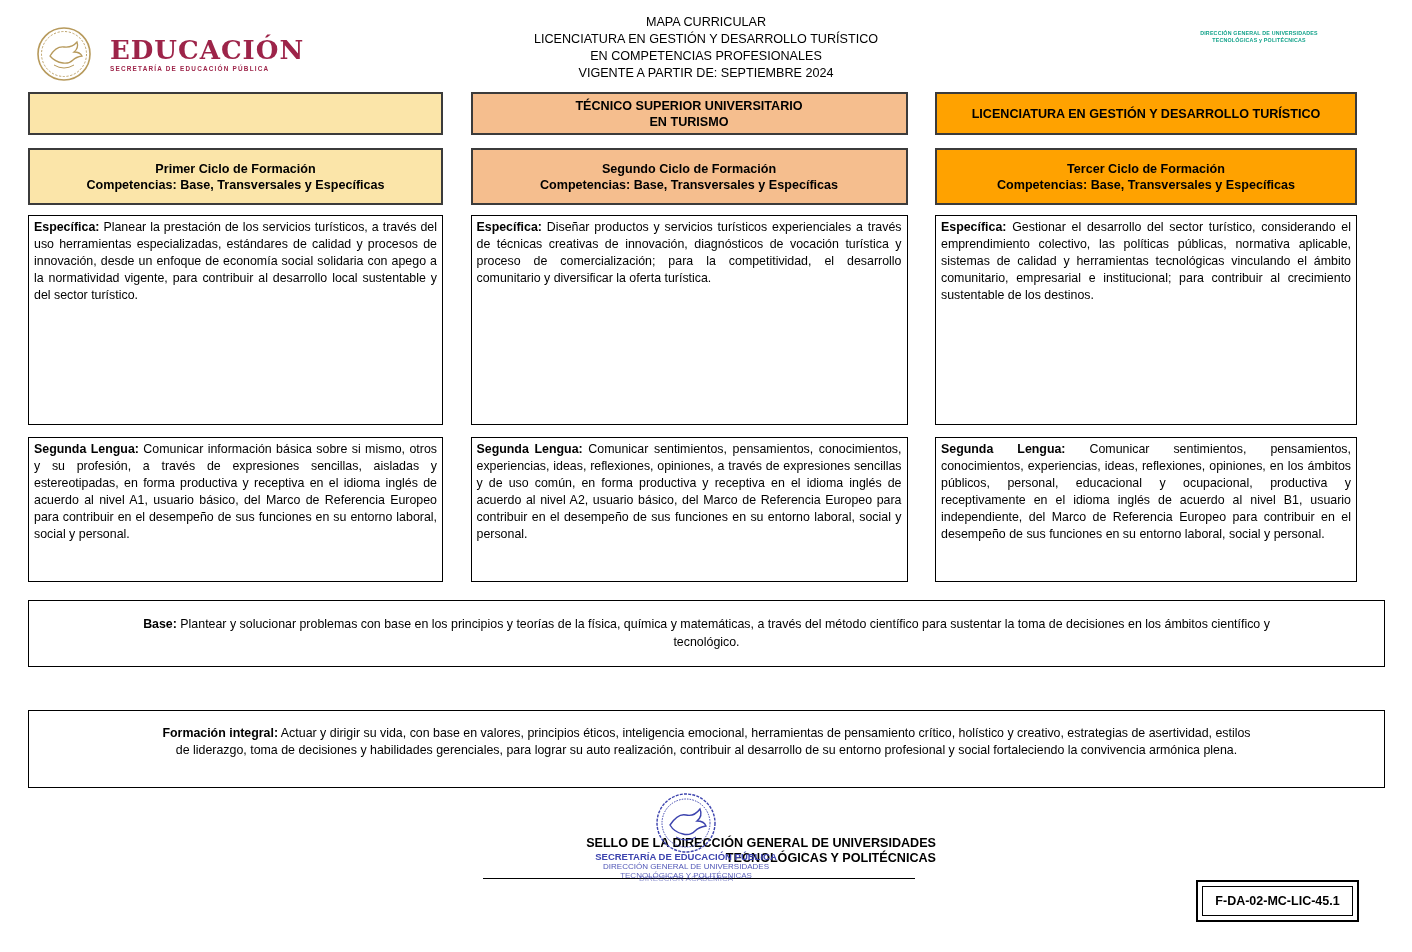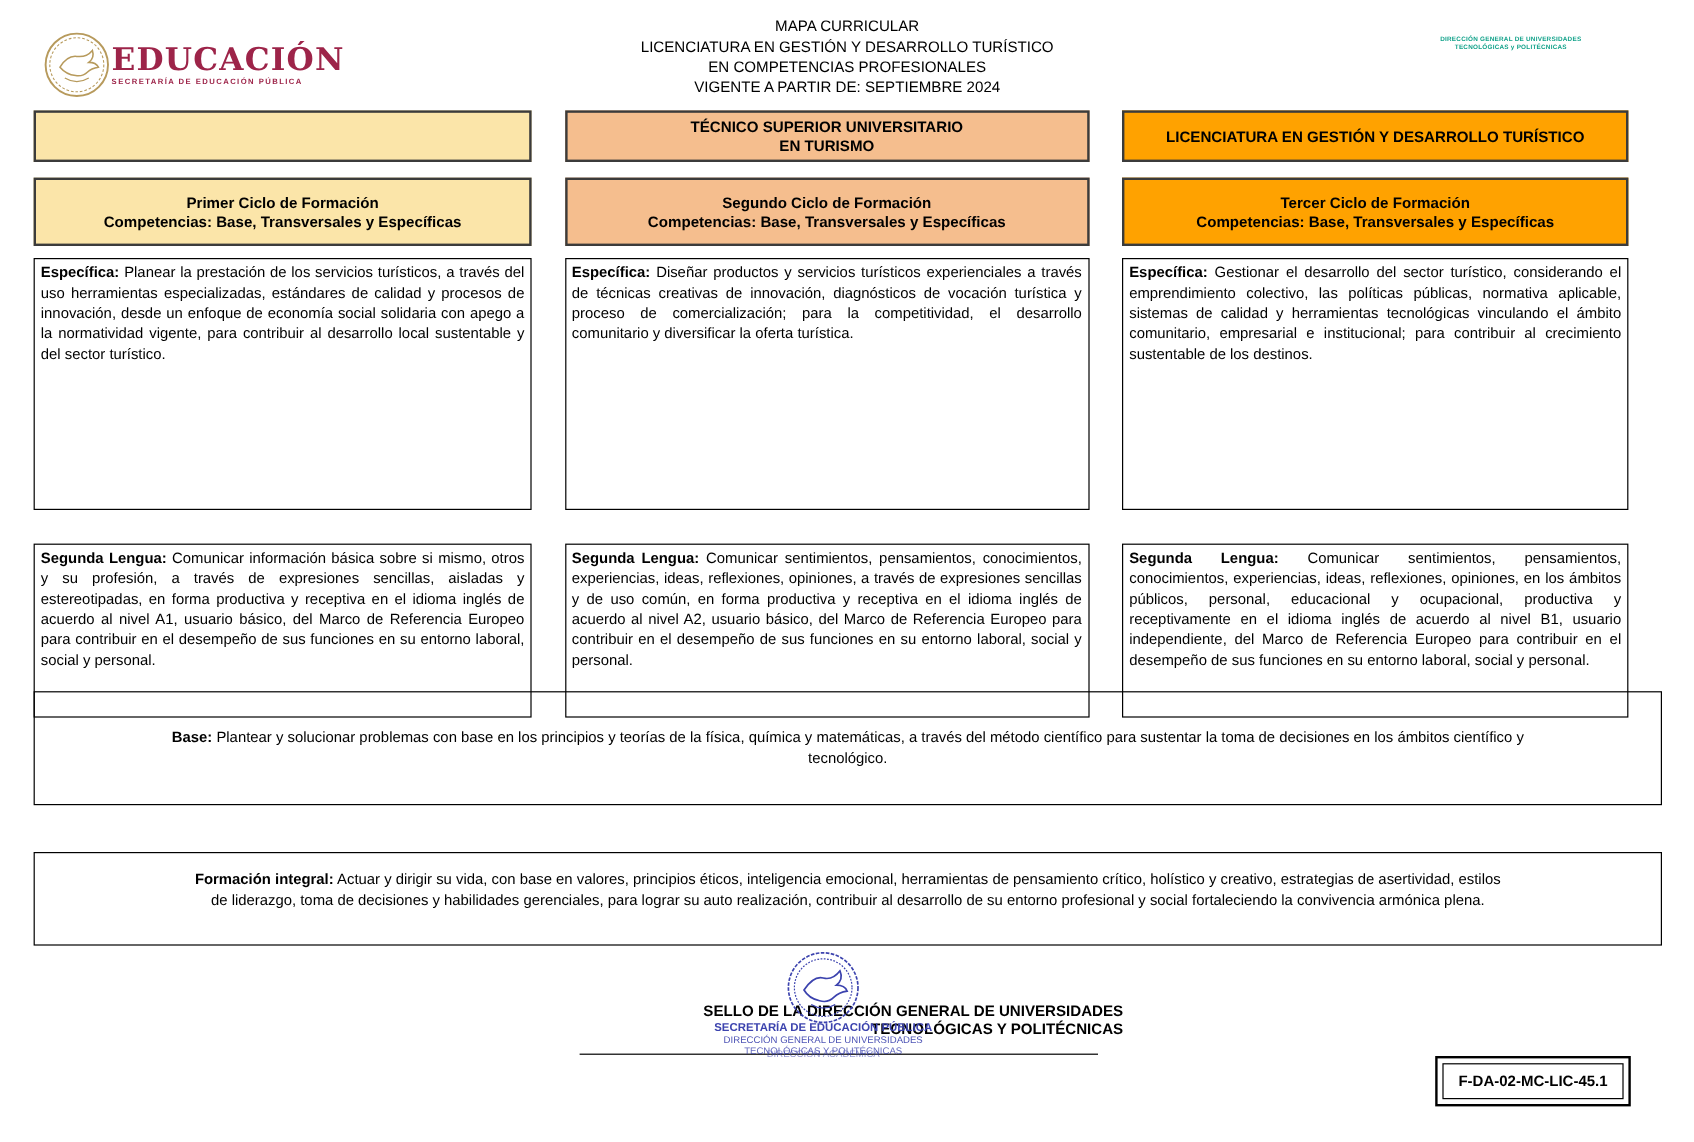--- a/index.html
+++ b/index.html
@@ -3,21 +3,21 @@
 <meta charset="utf-8">
 <style>
   *{box-sizing:border-box;margin:0;padding:0}
   html,body{background:#fff}
   body{font-family:"Liberation Sans",sans-serif;color:#000}
   .page{position:relative;width:1412px;height:952px;background:#fff;overflow:hidden}
 
   
   .title-block{position:absolute;top:14px;left:0;width:100%;text-align:center;
     font-weight:normal;font-size:12.6px;line-height:17px}
-  .sep-logo{position:absolute;top:26px;left:36px;display:flex;align-items:center;gap:1px}
+  .sep-logo{position:absolute;top:26px;left:36px;display:flex;align-items:center;gap:18px}
   .sep-wordmark{font-family:"DejaVu Serif",serif;font-weight:bold;font-size:26px;
     color:#9D2449;letter-spacing:1px;line-height:28px}
   .sep-subtitle{font-size:6.4px;color:#9D2449;letter-spacing:1.2px;font-weight:bold;margin-top:1px}
   .utp-logo{position:absolute;top:30px;left:1183px;width:152px;text-align:center;color:#12A28A}
   .utp-word{font-weight:bold;font-style:italic;font-size:37px;line-height:33px;letter-spacing:-2px}
   .utp-y{font-size:17px}
   .utp-sub{font-size:5.3px;font-weight:bold;line-height:6.5px;letter-spacing:.2px}
 
   
   .cols{position:absolute;left:28px;top:92px;width:1329px;display:flex;justify-content:space-between}
@@ -26,27 +26,27 @@
   .hdr{border:2.5px solid #3b3b3b;display:flex;flex-direction:column;align-items:center;
     justify-content:center;text-align:center;font-weight:bold;font-size:12.6px;line-height:16px}
   .degree{height:43px;margin-bottom:13px}
   .degree span{white-space:pre-line}
   .cycle{height:57px;margin-bottom:10px}
   .cream{background:#FBE5A9}
   .peach{background:#F5BE8E}
   .orange{background:#FFA200}
   .txtbox{border:1.5px solid #000;background:#fff;padding:3px 5px;font-size:12.4px;
     line-height:17px;text-align:justify}
-  .esp{height:210px;margin-bottom:28px}
+  .esp{height:210px;margin-bottom:12px}
   .len{height:145px}
 
   
   .wide{position:absolute;left:28px;width:1357px;border:1.5px solid #000;display:flex;
     align-items:center;justify-content:center;text-align:center;font-size:12.4px;line-height:17.5px}
-  .base-box{top:576px;height:95px}
+  .base-box{top:600px;height:67px}
   .form-box{top:710px;height:78px}
   .base-inner{max-width:1175px}
   .form-inner{max-width:1095px;margin-top:-14px}
 
   
   .stamp{position:absolute;left:586px;top:791px;width:200px;text-align:center;
     color:#3C43AE;z-index:2;pointer-events:none}
   .stamp svg{display:block;margin:0 auto}
   .stamp-l0{font-size:9.5px;font-weight:bold;line-height:10px;margin-top:-3px}
   .stamp-l1{font-size:8px;line-height:9px;opacity:.9}

